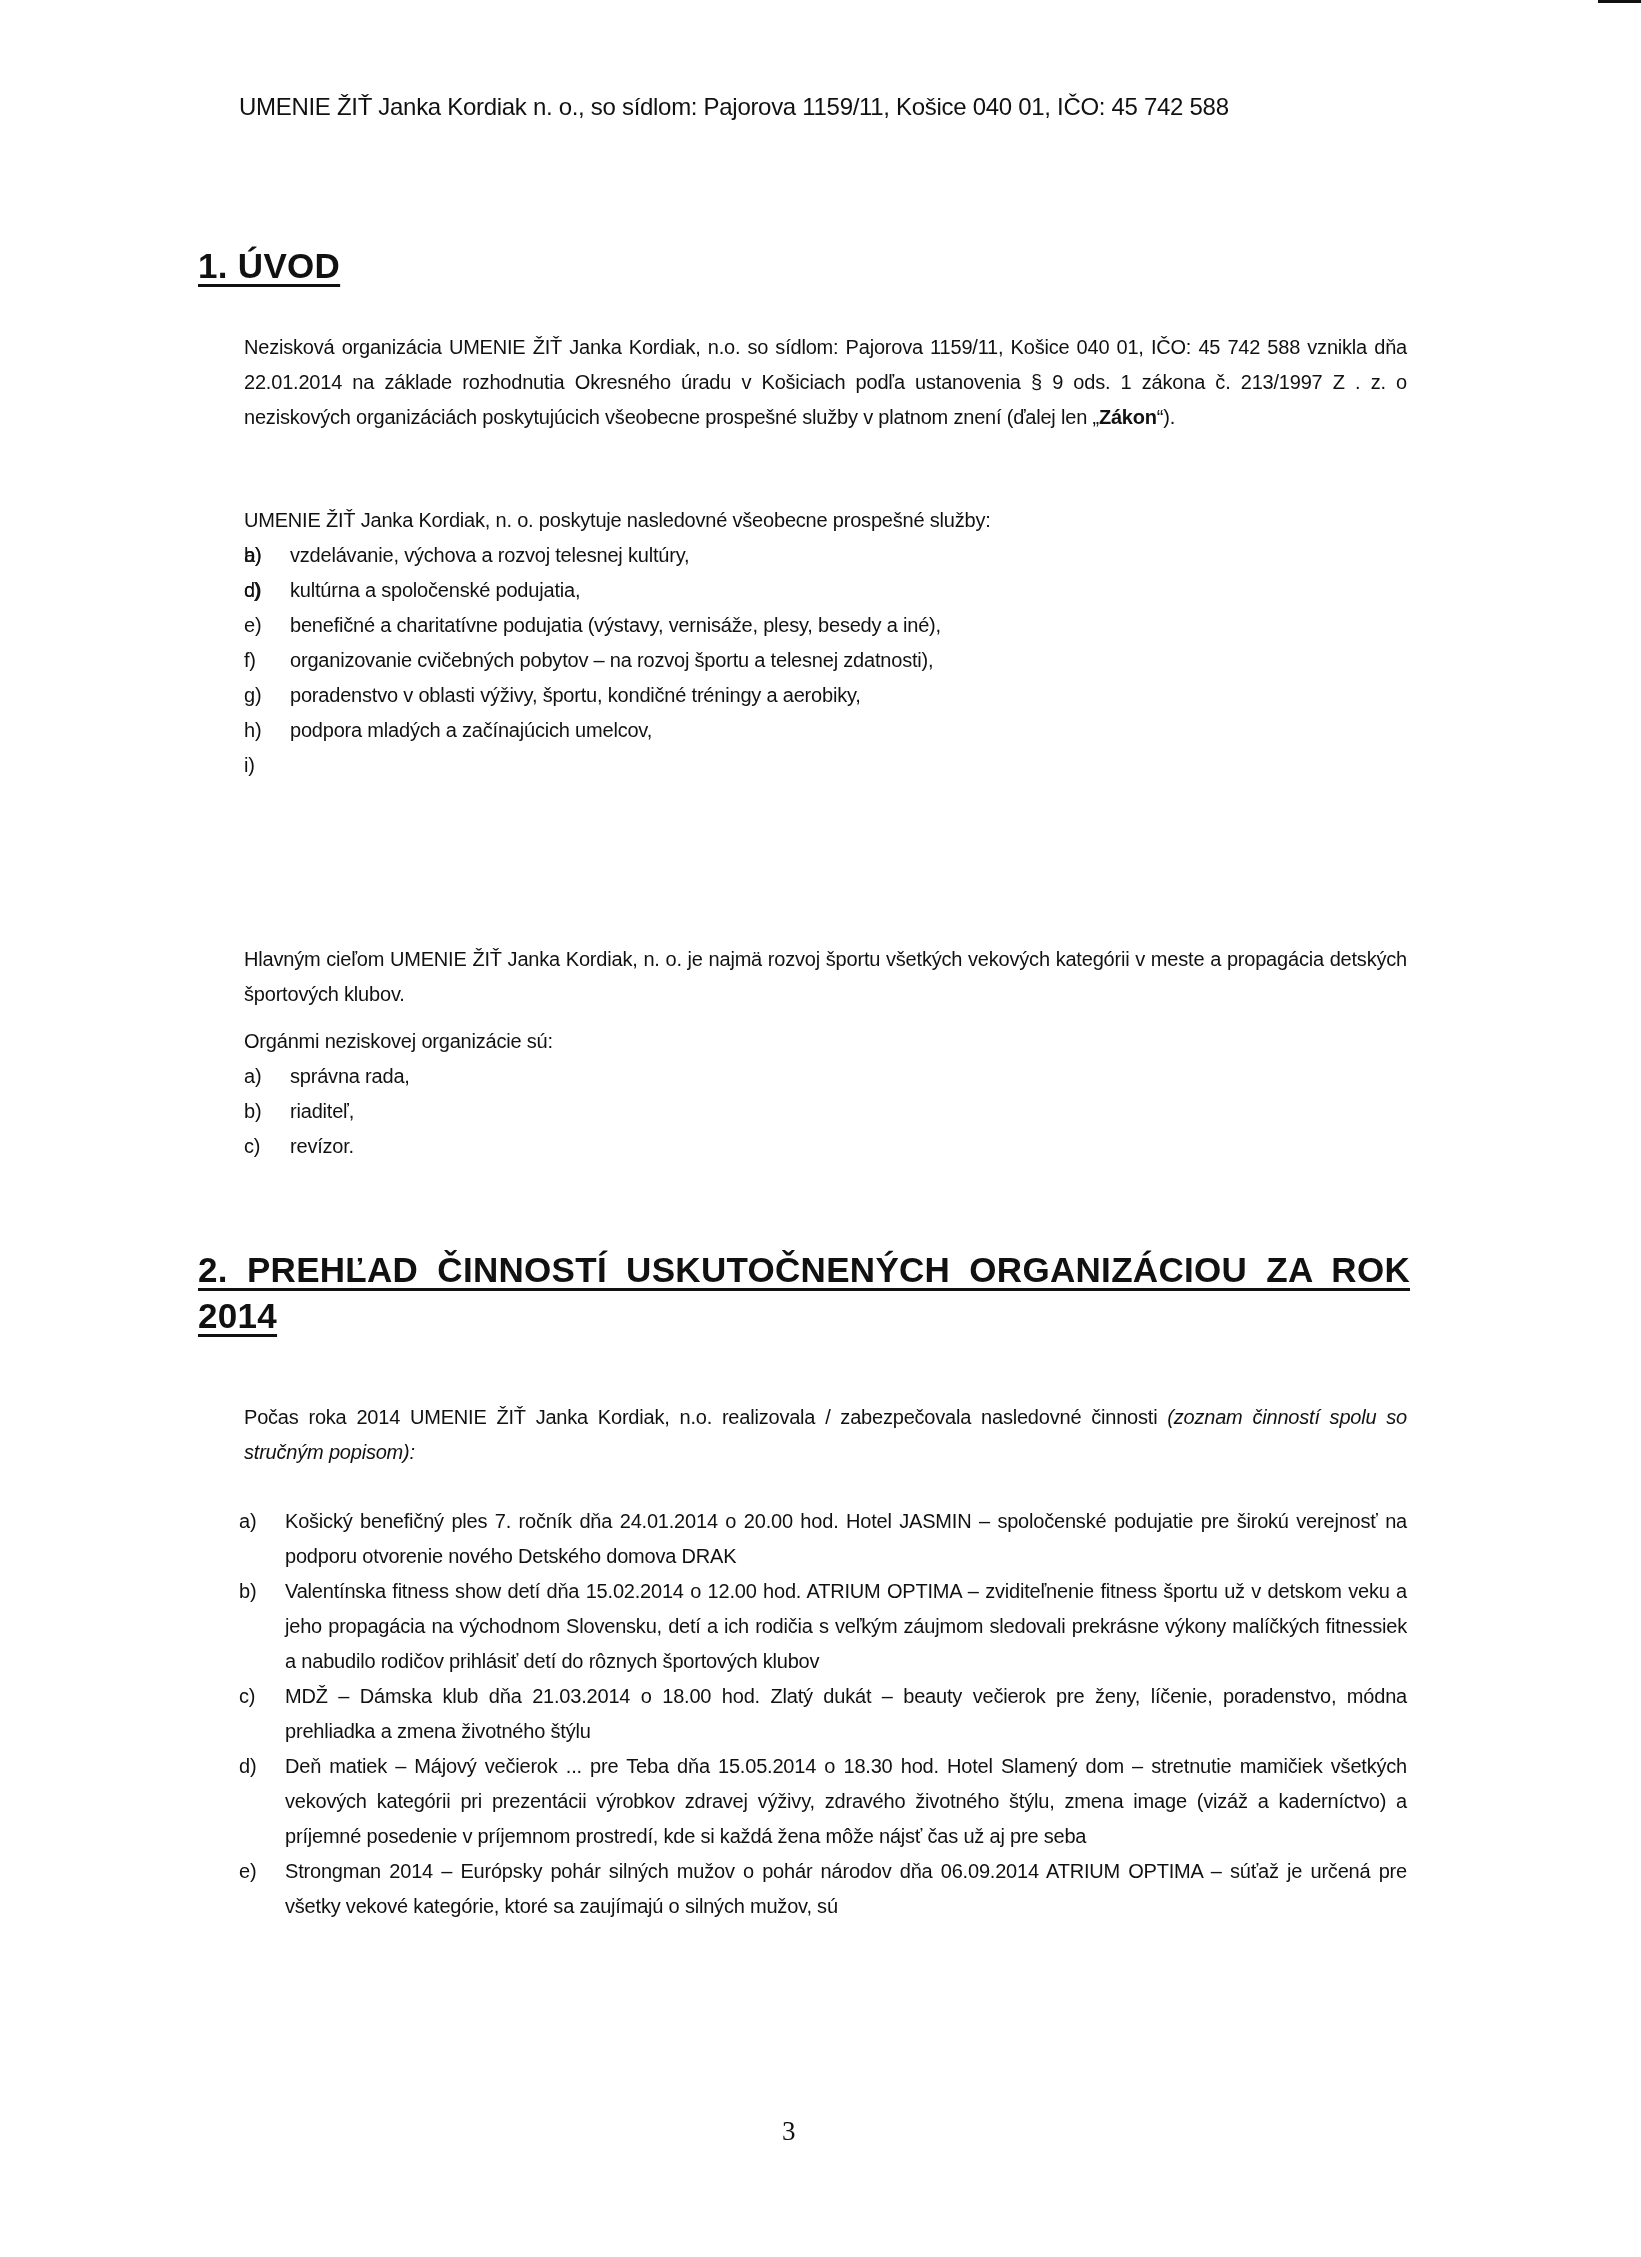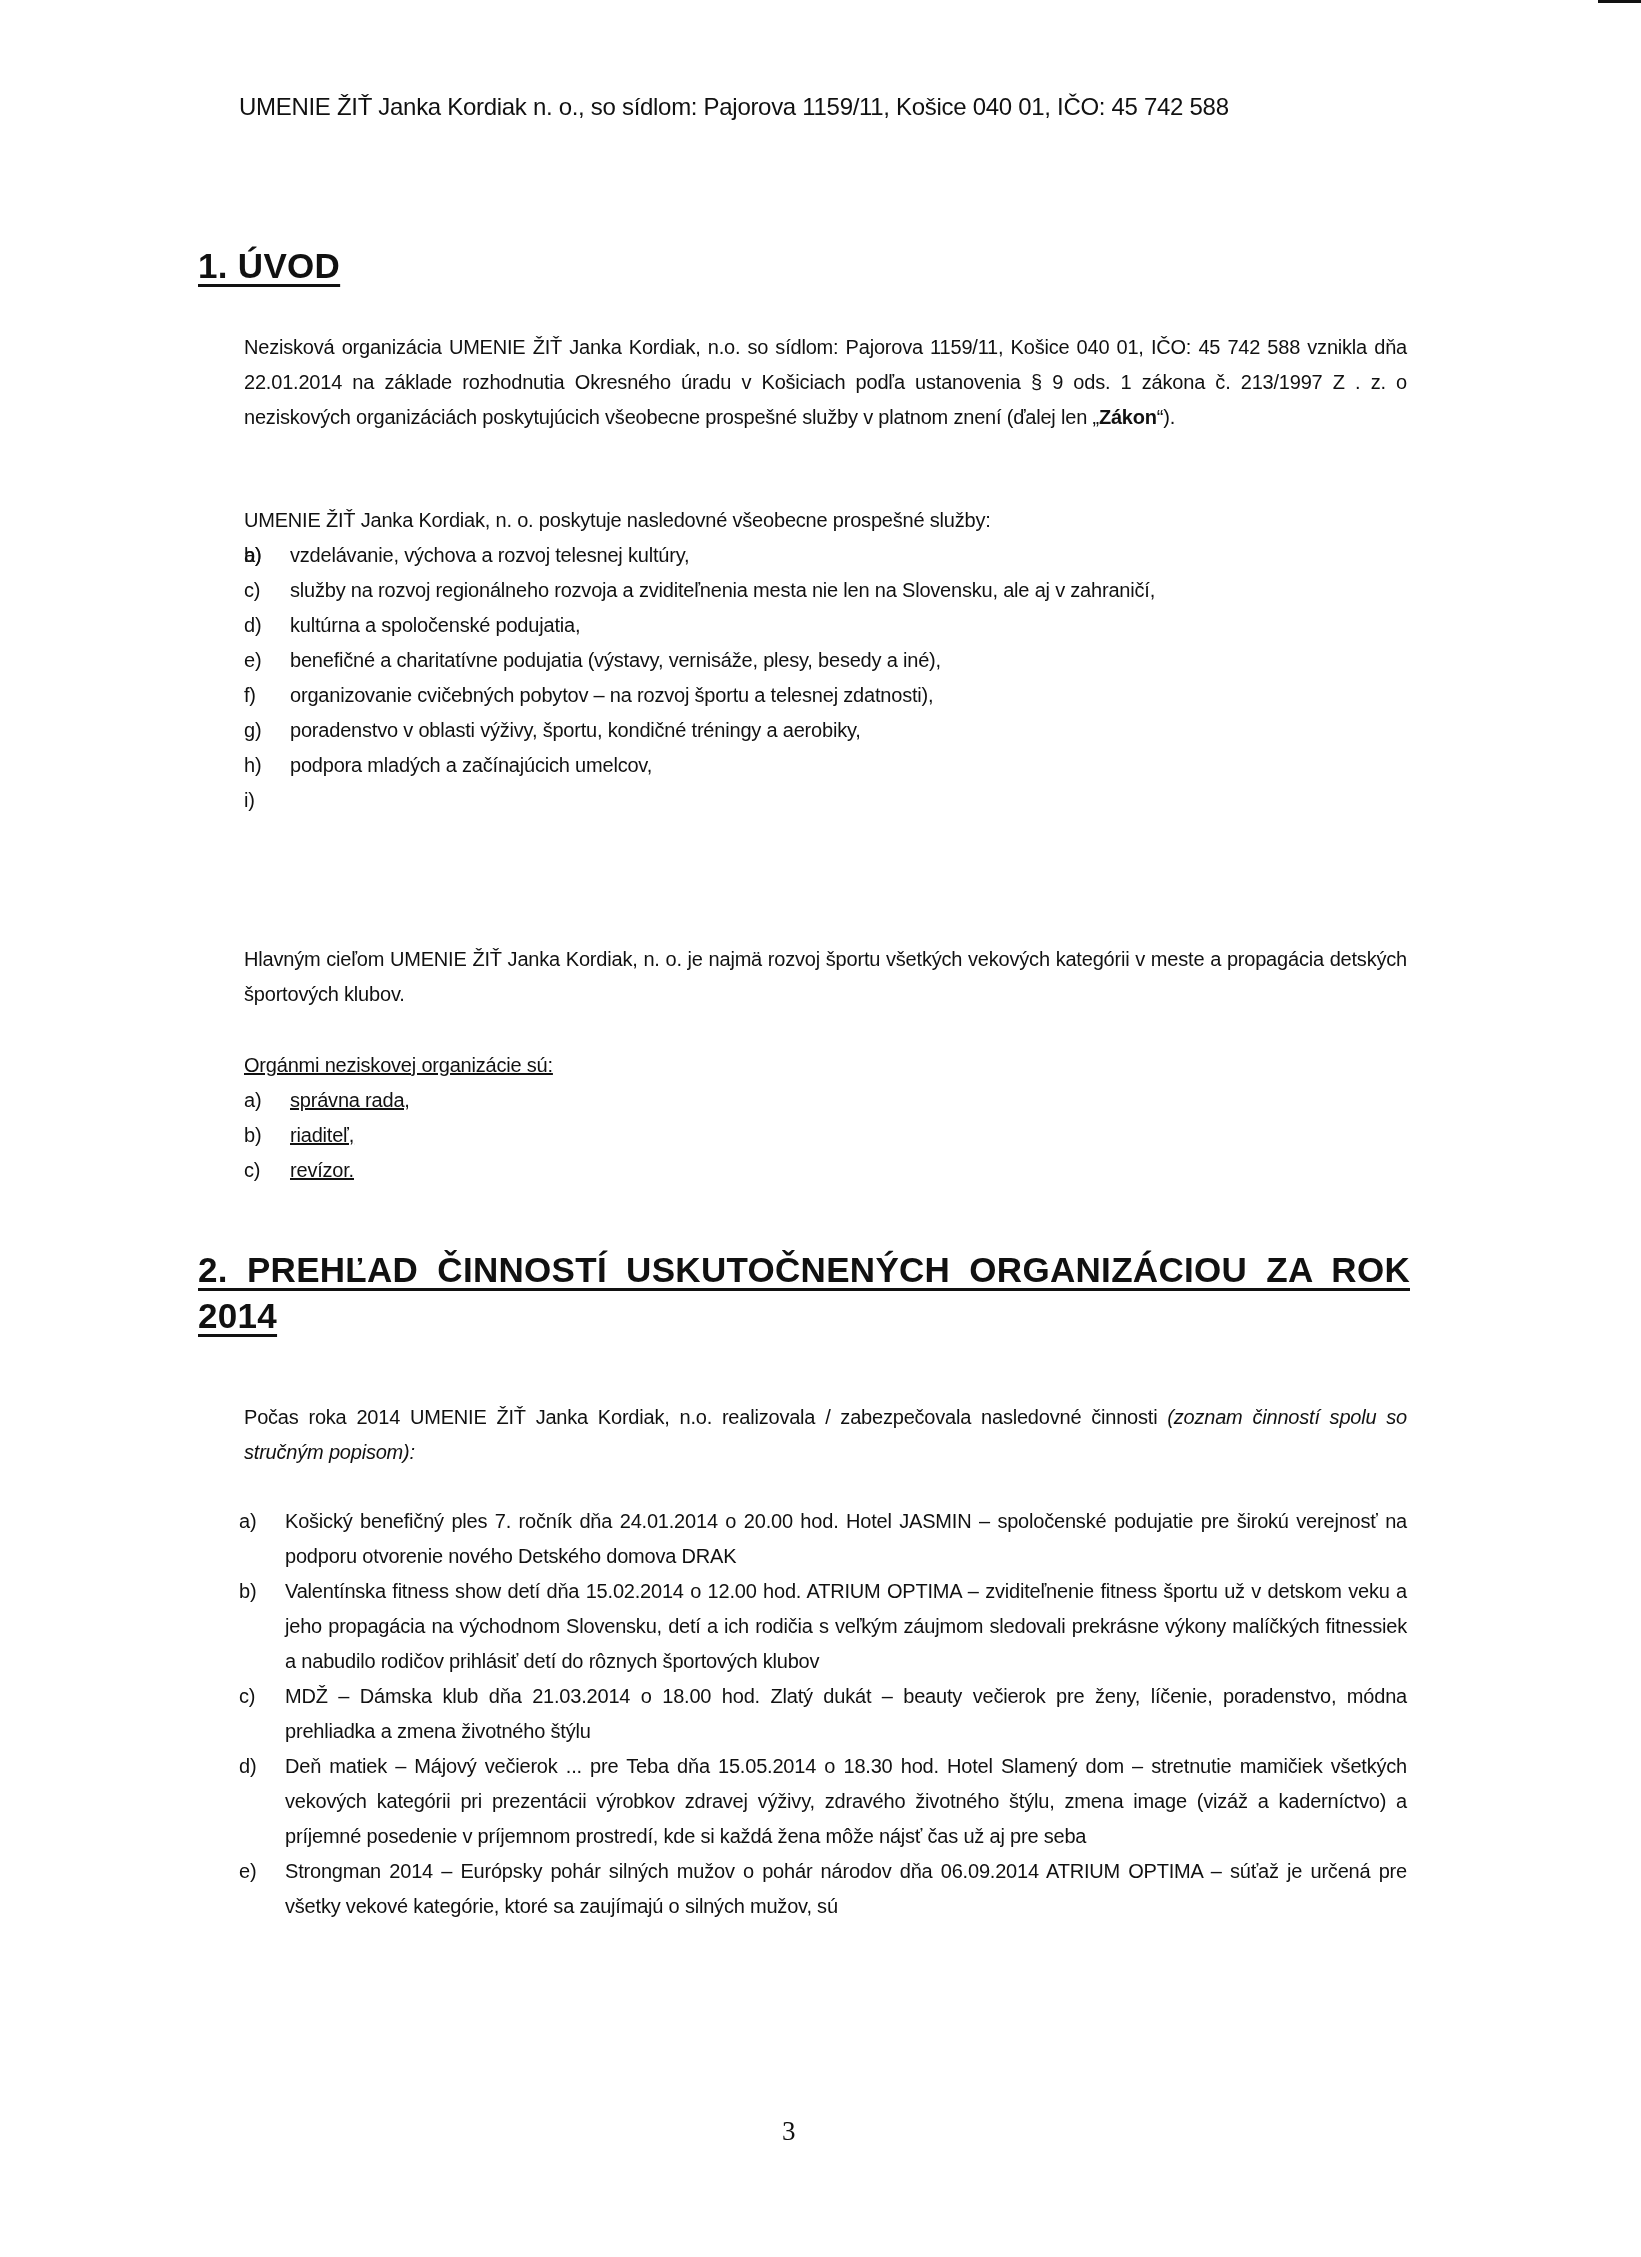--- a/index.html
+++ b/index.html
@@ -31,35 +31,35 @@
 
 <div class="block" style="top: 330px;">
   <p><span>Nezisková organizácia UMENIE ŽIŤ Janka Kordiak, n.o. so sídlom: Pajorova 1159/11, Košice 040 01,  IČO: 45 742 588 vznikla dňa 22.01.2014 na základe rozhodnutia Okresného úradu v Košiciach podľa ustanovenia § 9 ods. 1 zákona č. 213/1997 Z . z. o neziskových organizáciách poskytujúcich všeobecne prospešné služby v platnom znení (ďalej len „</span><span class="bold">Zákon</span><span>“).</span></p>
 </div>
 
 <div class="block" style="top: 503px;">
   <p>UMENIE ŽIŤ Janka Kordiak, n. o. poskytuje nasledovné všeobecne prospešné služby:</p>
   <ul class="list">
     <li><span class="lbl">a)</span></li>
     <li><span class="lbl">b)</span><span>vzdelávanie, výchova a rozvoj telesnej kultúry,</span></li>
-    <li><span class="lbl">c)</span><span>služby na rozvoj regionálneho rozvoja a zviditeľnenia mesta nie len na Slovensku, ale aj v zahraničí,</span></li>
+    <li><span class="lbl">c)</span></li>
     <li><span class="lbl">d)</span><span>kultúrna a spoločenské podujatia,</span></li>
     <li><span class="lbl">e)</span><span>benefičné a charitatívne podujatia (výstavy, vernisáže, plesy, besedy a iné),</span></li>
     <li><span class="lbl">f)</span><span>organizovanie cvičebných pobytov – na rozvoj športu a telesnej zdatnosti),</span></li>
     <li><span class="lbl">g)</span><span>poradenstvo v oblasti výživy, športu, kondičné tréningy a aerobiky,</span></li>
     <li><span class="lbl">h)</span><span>podpora mladých a začínajúcich umelcov,</span></li>
     <li><span class="lbl">i)</span></li>
   </ul>
 </div>
 
 <div class="block" style="top: 942px;">
   <p>Hlavným cieľom UMENIE ŽIŤ Janka Kordiak, n. o. je najmä rozvoj športu všetkých vekových kategórii v meste a propagácia detských športových klubov.</p>
 </div>
 
-<div class="block" style="top: 1048px; text-decoration: underline;">
+<div class="block" style="top: 1024px;">
   <p>Orgánmi neziskovej organizácie sú:</p>
   <ul class="list">
     <li><span class="lbl">a)</span><span>správna rada,</span></li>
     <li><span class="lbl">b)</span><span>riaditeľ,</span></li>
     <li><span class="lbl">c)</span><span>revízor.</span></li>
   </ul>
 </div>
 
 <div class="h1 h1-second">2. PREHĽAD ČINNOSTÍ USKUTOČNENÝCH ORGANIZÁCIOU ZA ROK 2014</div>
 

